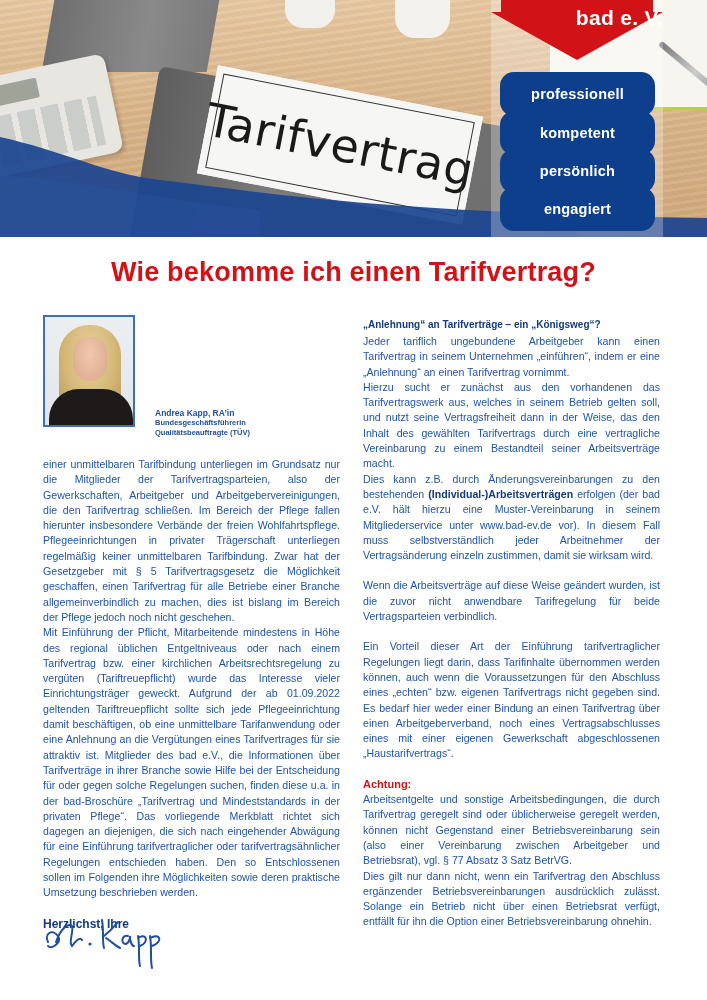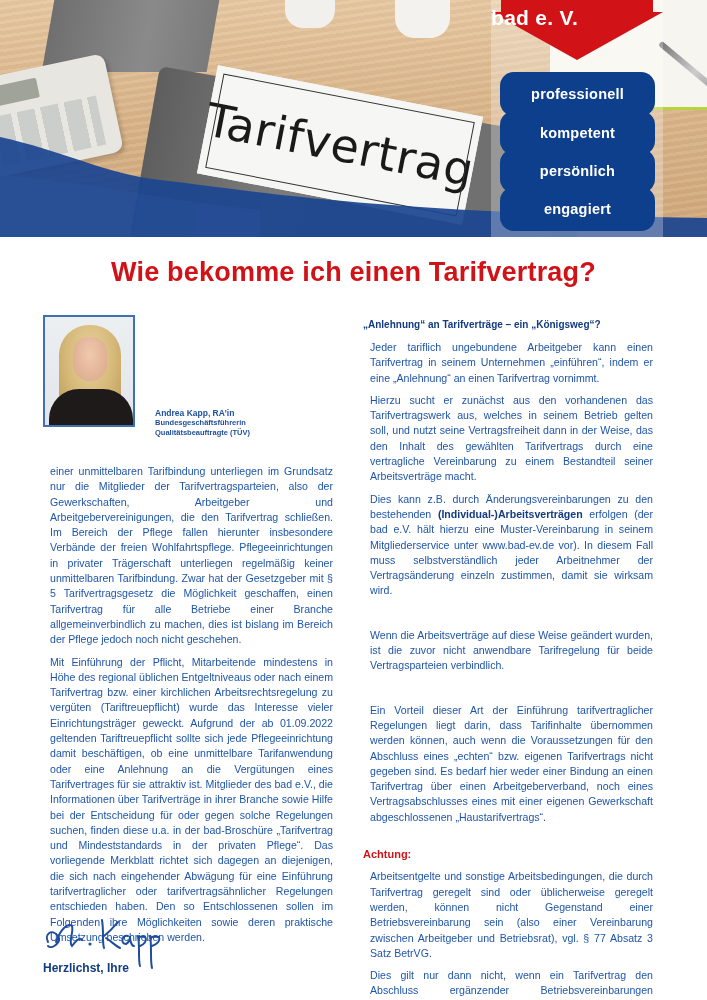--- a/index.html
+++ b/index.html
@@ -21,37 +21,37 @@
   .binder { position: absolute; left: 160px; top: 66px; width: 440px; height: 200px; background: linear-gradient(90deg,#5e5e5e,#7b7b7b 30%,#6a6a6a); border-radius: 8px; transform: rotate(10deg); transform-origin: left top; }
   .label-card { position: absolute; left: 205px; top: 90px; width: 270px; height: 110px; background: #f6f6f4; transform: rotate(11deg); border: 2px solid #f6f6f4; outline: 1.5px solid #333; outline-offset: -8px; display: flex; align-items: center; justify-content: center; }
   .label-card span { font-family: "DejaVu Sans", sans-serif; font-size: 46px; color: #1a1a1a; letter-spacing: 0.5px; }
   .book { position: absolute; left: 550px; top: 0; width: 170px; height: 110px; background: #f7f5ef; border-bottom: 3px solid #b8d43a; }
   .pen { position: absolute; left: 660px; top: 40px; width: 90px; height: 6px; background: linear-gradient(90deg,#777,#ccc,#888); transform: rotate(40deg); transform-origin: left center; border-radius: 3px; }
 
   .hero-wave { position: absolute; left: 0; top: 0; width: 707px; height: 237px; }
 
   .brand-panel { position: absolute; left: 491px; top: 0; width: 172px; height: 237px; background: rgba(255,255,255,0.28); }
   .brand-arrow { position: absolute; left: 491px; top: 0; width: 172px; height: 60px; }
-  .brand-name { position: absolute; left: 491px; top: 6px; width: 172px; text-align: left; color: #ffffff; font-size: 21px; font-weight: bold; letter-spacing: 0.3px; }
+  .brand-name { position: absolute; left: 491px; top: 6px; width: 172px; text-align: right; color: #ffffff; font-size: 21px; font-weight: bold; letter-spacing: 0.3px; }
   .pill { position: absolute; left: 500px; width: 155px; height: 44px; border-radius: 14px; background: #0e3f8c; color: #fff; font-size: 14.5px; font-weight: bold; display: flex; align-items: center; justify-content: center; letter-spacing: 0.2px; }
 
   
   .page-title { position: absolute; left: 0; top: 257px; width: 707px; text-align: center; color: #d11317; font-size: 27px; font-weight: bold; letter-spacing: 0.2px; }
 
   
   .portrait { position: absolute; left: 43px; top: 315px; width: 92px; height: 112px; border: 2px solid #3f6fb5; overflow: hidden; background: linear-gradient(180deg,#eceff2 0%,#e2e6ea 100%); }
   .portrait .hair { position: absolute; left: 14px; top: 8px; width: 62px; height: 88px; background: radial-gradient(ellipse at 50% 35%, #e7d2a0 0%, #d6b978 55%, #b99a5a 100%); border-radius: 30px 30px 14px 14px; }
   .portrait .face { position: absolute; left: 28px; top: 20px; width: 34px; height: 44px; background: radial-gradient(ellipse at 50% 40%, #f0c9ae, #d9a688); border-radius: 16px 16px 18px 18px; }
   .portrait .body { position: absolute; left: 4px; top: 72px; width: 84px; height: 50px; background: #1e1a1a; border-radius: 30px 30px 0 0; }
   .sig-block { position: absolute; left: 155px; top: 408px; }
   .sig-name { font-size: 8.5px; font-weight: bold; color: #1f4e9c; line-height: 10px; }
   .sig-role { font-size: 7.5px; color: #1f4e9c; line-height: 9.5px; font-weight: bold; }
 
   .col { position: absolute; width: 297px; font-size: 10.6px; line-height: 15.3px; color: #1f55a8; text-align: justify; }
-  .col p { margin: 7px; }
+  .col p { margin: 0; }
   .col .gap { height: 15px; }
   .greeting { font-size: 13px; font-weight: bold; color: #123b80; line-height: 16px; margin-bottom: 1px; }
   .closing { font-size: 12px; font-weight: bold; color: #123b80; margin-top: 16px; }
   .signature { position: absolute; left: 42px; top: 912px; width: 130px; height: 60px; }
   .heading-r { font-size: 10px; font-weight: bold; color: #123b80; line-height: 16px; text-align: left; margin-bottom: 1px; }
   .warn { color: #d11317; font-weight: bold; font-size: 11px; }
   b { color: #123b80; }
 </style>
 </head>
 <body>

